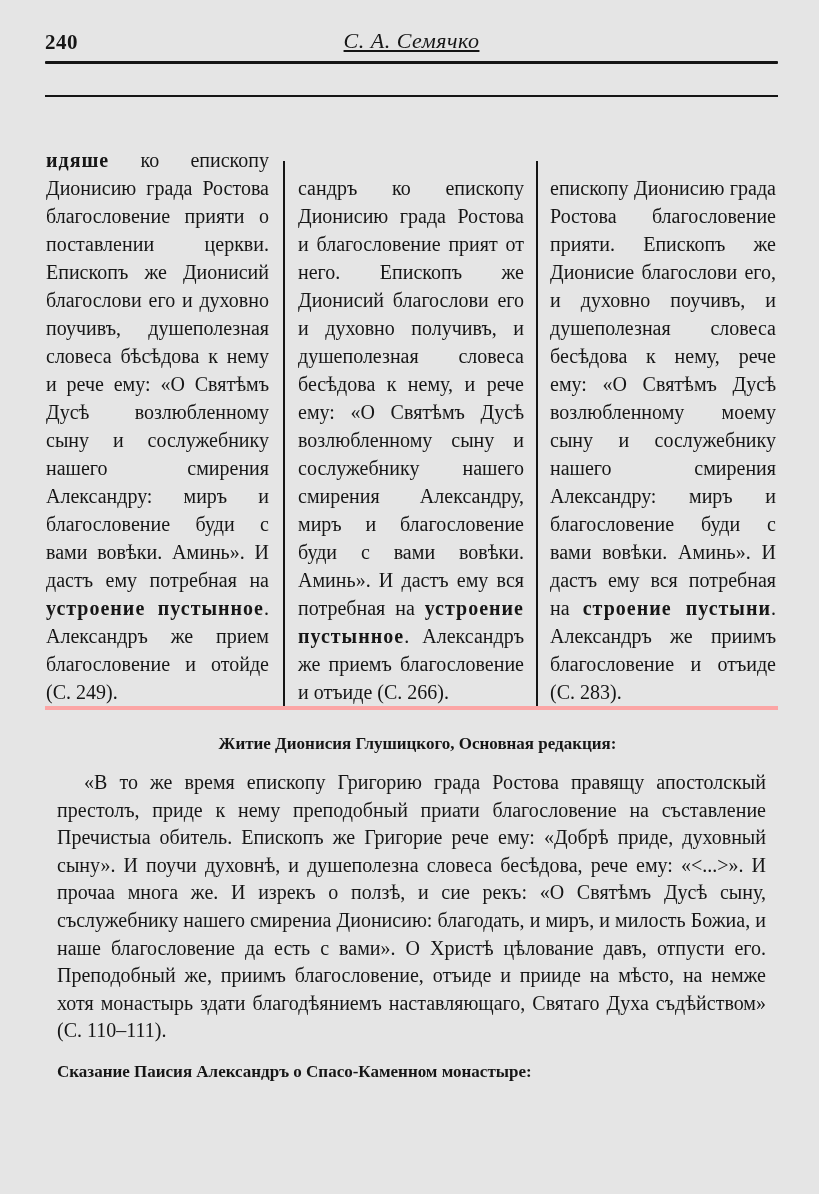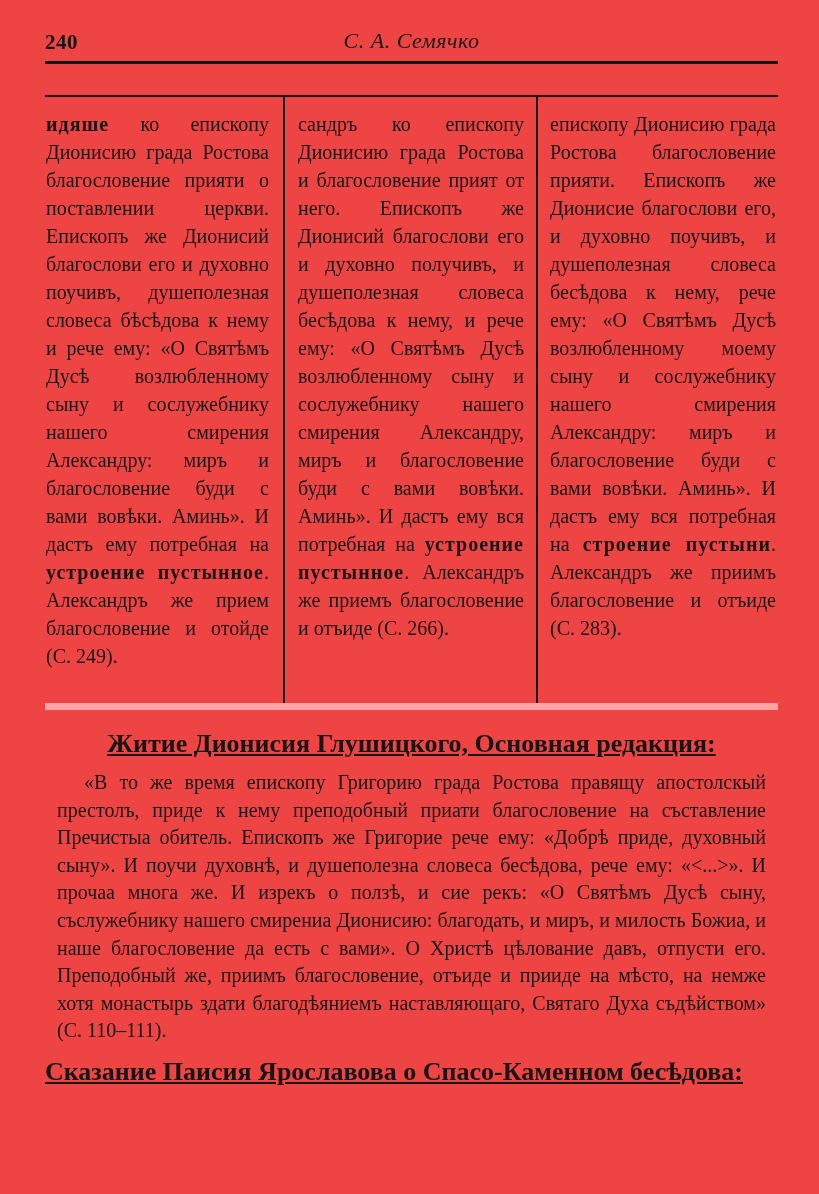--- a/index.html
+++ b/index.html
@@ -5,60 +5,60 @@
   html,body{margin:0;padding:0;}
   body{
     width:819px;height:1194px;
     background:#ffffff;
     font-family:"Liberation Serif","DejaVu Serif",serif;
     color:#161616;
     -webkit-font-smoothing:antialiased;
   }
   .page{
     position:relative;width:819px;height:1194px;
-    background:#ef4444;overflow:hidden;
+    background:#e5e5e5;overflow:hidden;
   }
   
   .running-head{
     position:absolute;top:27px;left:45px;width:733px;height:30px;
   }
   .page-number{
     position:absolute;left:0;top:3px;
     font-weight:700;font-size:21px;letter-spacing:.5px;
   }
   .running-title{
     position:absolute;left:0;right:0;top:1px;text-align:center;
-    font-style:italic;font-size:22px;letter-spacing:.5px;
+    font-style:italic;font-size:22px;letter-spacing:.5px;text-decoration:underline;
   }
   .head-rule{
     position:absolute;top:61px;left:45px;width:733px;height:3px;
     background:#151515;border-radius:1px;
   }
   
   .cmp-table{
     position:absolute;top:95px;left:45px;width:733px;height:615px;
-    border-top:2px solid #151515;border-bottom:7px solid #fca5a5;
-    display:flex;box-sizing:border-box;
+    border-top:2px solid #151515;border-bottom:4px solid #fca5a5;
+    display:flex;box-sizing:border-box;align-items:flex-end;
   }
   .col{
     box-sizing:border-box;
     font-size:20px;line-height:28px;
     text-align:justify;
   }
   .col p{margin:0;}
   .col-1{width:238px;padding:13px 14px 0 1px;}
   .col-2{width:255px;border-left:2px solid #151515;border-right:2px solid #151515;padding:13px 12px 0 13px;}
   .col-3{width:240px;padding:13px 2px 0 12px;}
   .b{font-weight:700;letter-spacing:1px;}
   
   .lower{
     position:absolute;top:731px;left:45px;width:733px;
   }
   .sec-heading{
-    font-weight:700;font-size:26px;line-height:26px;margin:0 0 9px 0;text-decoration:underline;
+    font-weight:700;font-size:17px;line-height:26px;margin:0 0 9px 12px;
   }
   .sec-heading.centered{text-align:center;}
   .sec-heading.second{margin-top:14px;text-align:left;}
   .sec-par{
     margin:12px;font-size:20px;line-height:27.6px;
     text-align:justify;text-indent:27px;
   }
 </style>
 </head>
 <body>
@@ -79,16 +79,16 @@
       <p><span>сандръ ко епископу Дионисию града Ростова и благословение прият от него. Епископъ же Дионисий благослови его и духовно получивъ, и душеполезная словеса бесѣдова к нему, и рече ему: «О Святѣмъ Дусѣ возлюбленному сыну и сослужебнику нашего смирения Александру, миръ и благословение буди с вами вовѣки. Аминь». И дастъ ему вся потребная на </span><span class="b">устроение пустынное</span><span>. Александръ же приемъ благословение и отъиде (С. 266).</span></p>
     </div>
     <div class="col col-3">
       <p><span>епископу Дионисию града Ростова благословение прияти. Епископъ же Дионисие благослови его, и духовно поучивъ, и душеполезная словеса бесѣдова к нему, рече ему: «О Святѣмъ Дусѣ возлюбленному моему сыну и сослужебнику нашего смирения Александру: миръ и благословение буди с вами вовѣки. Аминь». И дастъ ему вся потребная на </span><span class="b">строение пустыни</span><span>. Александръ же приимъ благословение и отъиде (С. 283).</span></p>
     </div>
   </div>
 
   <div class="lower">
     <h2 class="sec-heading centered">Житие Дионисия Глушицкого, Основная редакция:</h2>
     <p class="sec-par">«В то же время епископу Григорию града Ростова правящу апостолскый престолъ, приде к нему преподобный приати благословение на съставление Пречистыа обитель. Епископъ же Григорие рече ему: «Добрѣ приде, духовный сыну». И поучи духовнѣ, и душеполезна словеса бесѣдова, рече ему: «&lt;...&gt;». И прочаа многа же. И изрекъ о ползѣ, и сие рекъ: «О Святѣмъ Дусѣ сыну, съслужебнику нашего смирениа Дионисию: благодать, и миръ, и милость Божиа, и наше благословение да есть с вами». О Христѣ цѣлование давъ, отпусти его. Преподобный же, приимъ благословение, отъиде и прииде на мѣсто, на немже хотя монастырь здати благодѣяниемъ наставляющаго, Святаго Духа съдѣйством» (С. 110–111).</p>
-    <h2 class="sec-heading second">Сказание Паисия Ярославова о Спасо-Каменном бесѣдова:</h2>
+    <h2 class="sec-heading second">Сказание Паисия Александръ о Спасо-Каменном монастыре:</h2>
   </div>
 
 </div>
 
 </body></html>

